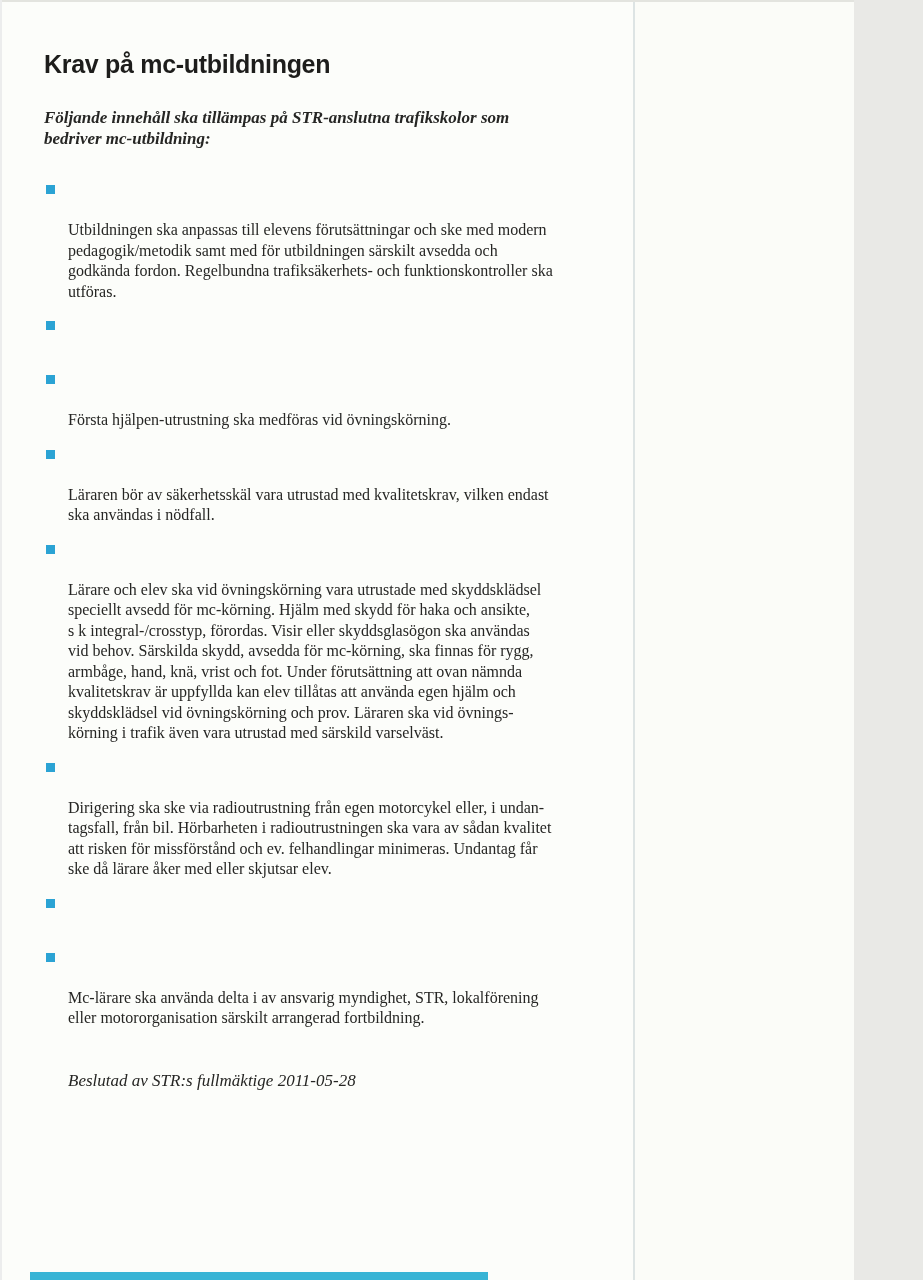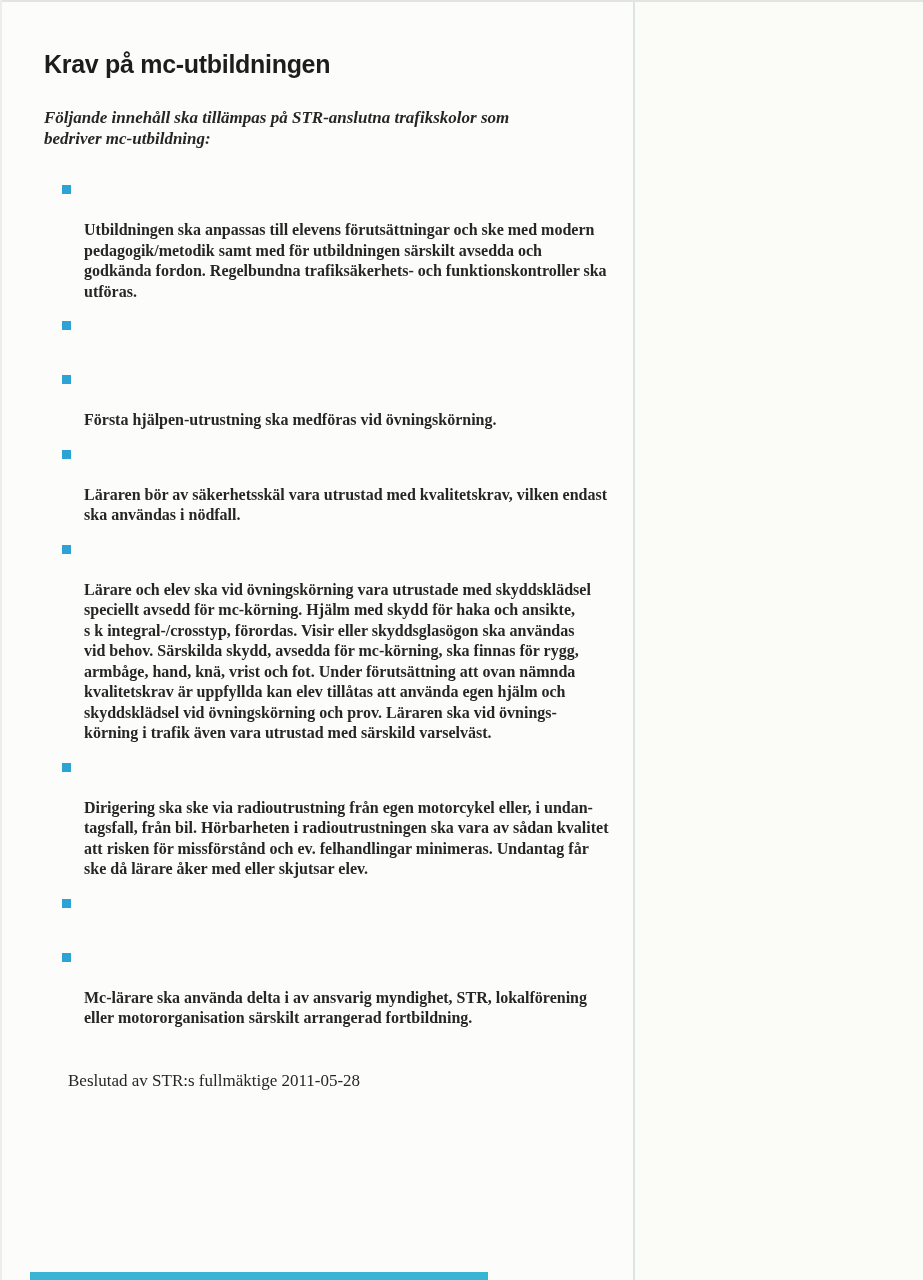--- a/index.html
+++ b/index.html
@@ -2,21 +2,21 @@
 <html><head>
 <meta charset="utf-8">
 <style>
   html, body {
     margin: 0;
     padding: 0;
     background: #e9e9e6;
   }
   .page {
     position: relative;
-    width: 923px;
+    width: 854px;
     height: 1280px;
     background: #fcfdfa;
     overflow: hidden;
     font-family: "Liberation Serif", serif;
     color: #262624;
   }
   .scan-top-edge {
     position: absolute;
     top: 0; left: 0; right: 0;
     height: 2px;
@@ -60,41 +60,41 @@
     font-family: "Liberation Serif", serif;
     font-weight: bold;
     font-size: 17px;
     line-height: 21px;
     white-space: pre-line;
     margin: 0 0 30px 0;
     font-style: italic;
   }
   ul.req-list {
     list-style: none;
-    margin: 16px;
+    margin: 0;
     padding: 0;
-    font-weight: bold;
   }
   ul.req-list li {
     position: relative;
     padding-left: 24px;
     font-size: 16px;
     line-height: 20.5px;
     white-space: pre-line;
     margin-bottom: 13px;
   }
   .bullet-sq {
     position: absolute;
     left: 2px;
     top: 6px;
     width: 9px;
     height: 9px;
     background: #2ba3d4;
   }
   .decision-note {
+    font-style: italic;
     font-size: 17px;
     margin: 42px 0 0 24px;
     white-space: pre-line;
   }
   .bottom-accent-bar {
     position: absolute;
     left: 30px;
     bottom: 0;
     width: 458px;
     height: 8px;

